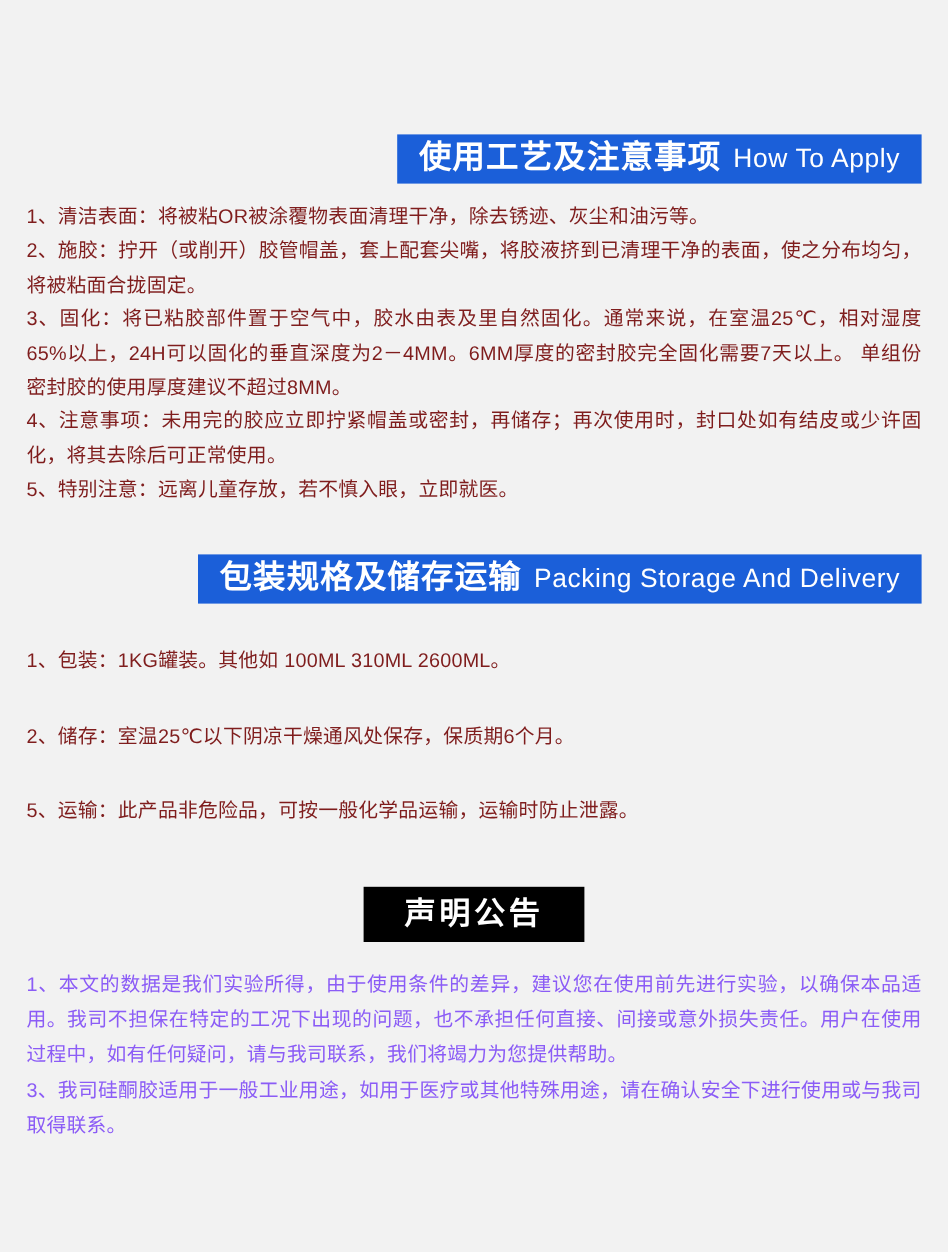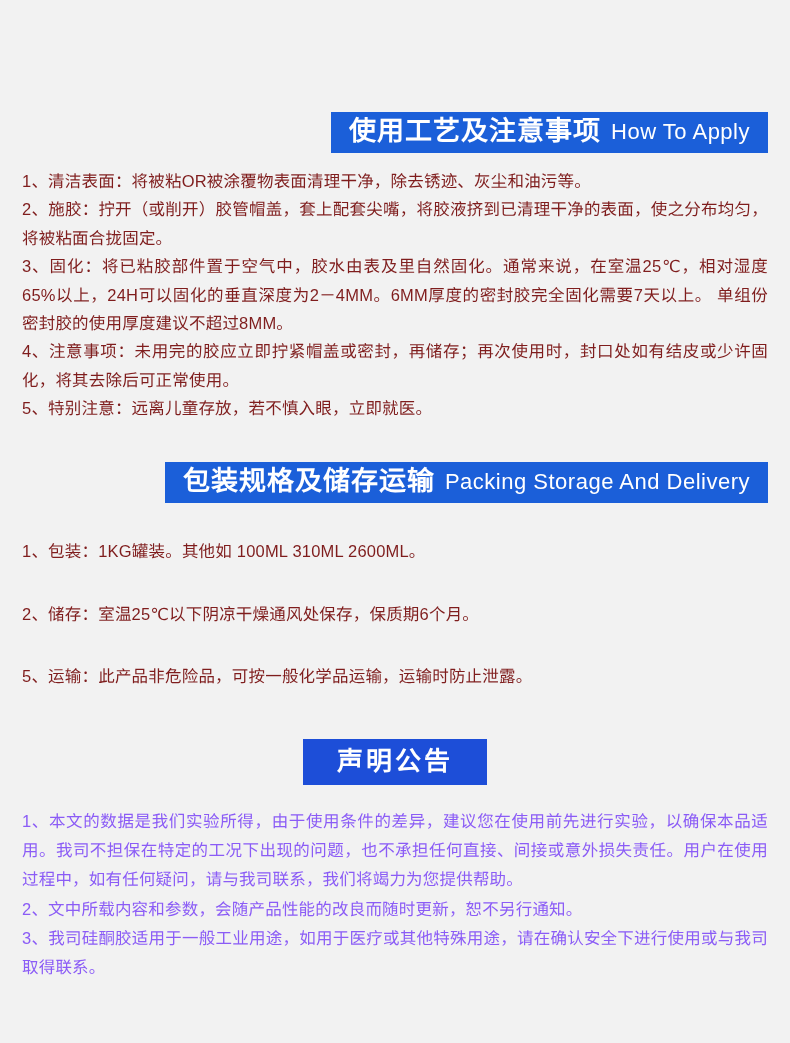--- a/index.html
+++ b/index.html
@@ -68,21 +68,21 @@
   .sec2-body { margin-top: 20px; }
   .sec2-body p { margin-bottom: 2px; margin-top: 34px; }
 
   
   .decl-wrap {
     text-align: center;
     margin-top: 48px;
   }
   .decl-bar {
     display: inline-block;
-    background: #1d4ed8;
+    background: #000000;
     color: #ffffff;
     font-size: 26px;
     font-weight: bold;
     letter-spacing: 3px;
     padding: 9px 34px 11px 34px;
     line-height: 1.0;
   }
   .decl-body {
     margin-top: 22px;
     font-size: 16.5px;
@@ -126,18 +126,17 @@
     <p>2、储存：室温25℃以下阴凉干燥通风处保存，保质期6个月。</p>
     <p>5、运输：此产品非危险品，可按一般化学品运输，运输时防止泄露。</p>
   </div>
 
   <div class="decl-wrap">
     <div class="decl-bar">声明公告</div>
   </div>
 
   <div class="decl-body">
     <p>1、本文的数据是我们实验所得，由于使用条件的差异，建议您在使用前先进行实验，以确保本品适用。我司不担保在特定的工况下出现的问题，也不承担任何直接、间接或意外损失责任。用户在使用过程中，如有任何疑问，请与我司联系，我们将竭力为您提供帮助。</p>
-    <p>2、文中所载内容和参数，会随产品性能的改良而随时更新，恕不另行通知。</p>
     <p>3、我司硅酮胶适用于一般工业用途，如用于医疗或其他特殊用途，请在确认安全下进行使用或与我司取得联系。</p>
   </div>
 
   <div class="spacer-bottom"></div>
 </div>
 
 </body></html>

